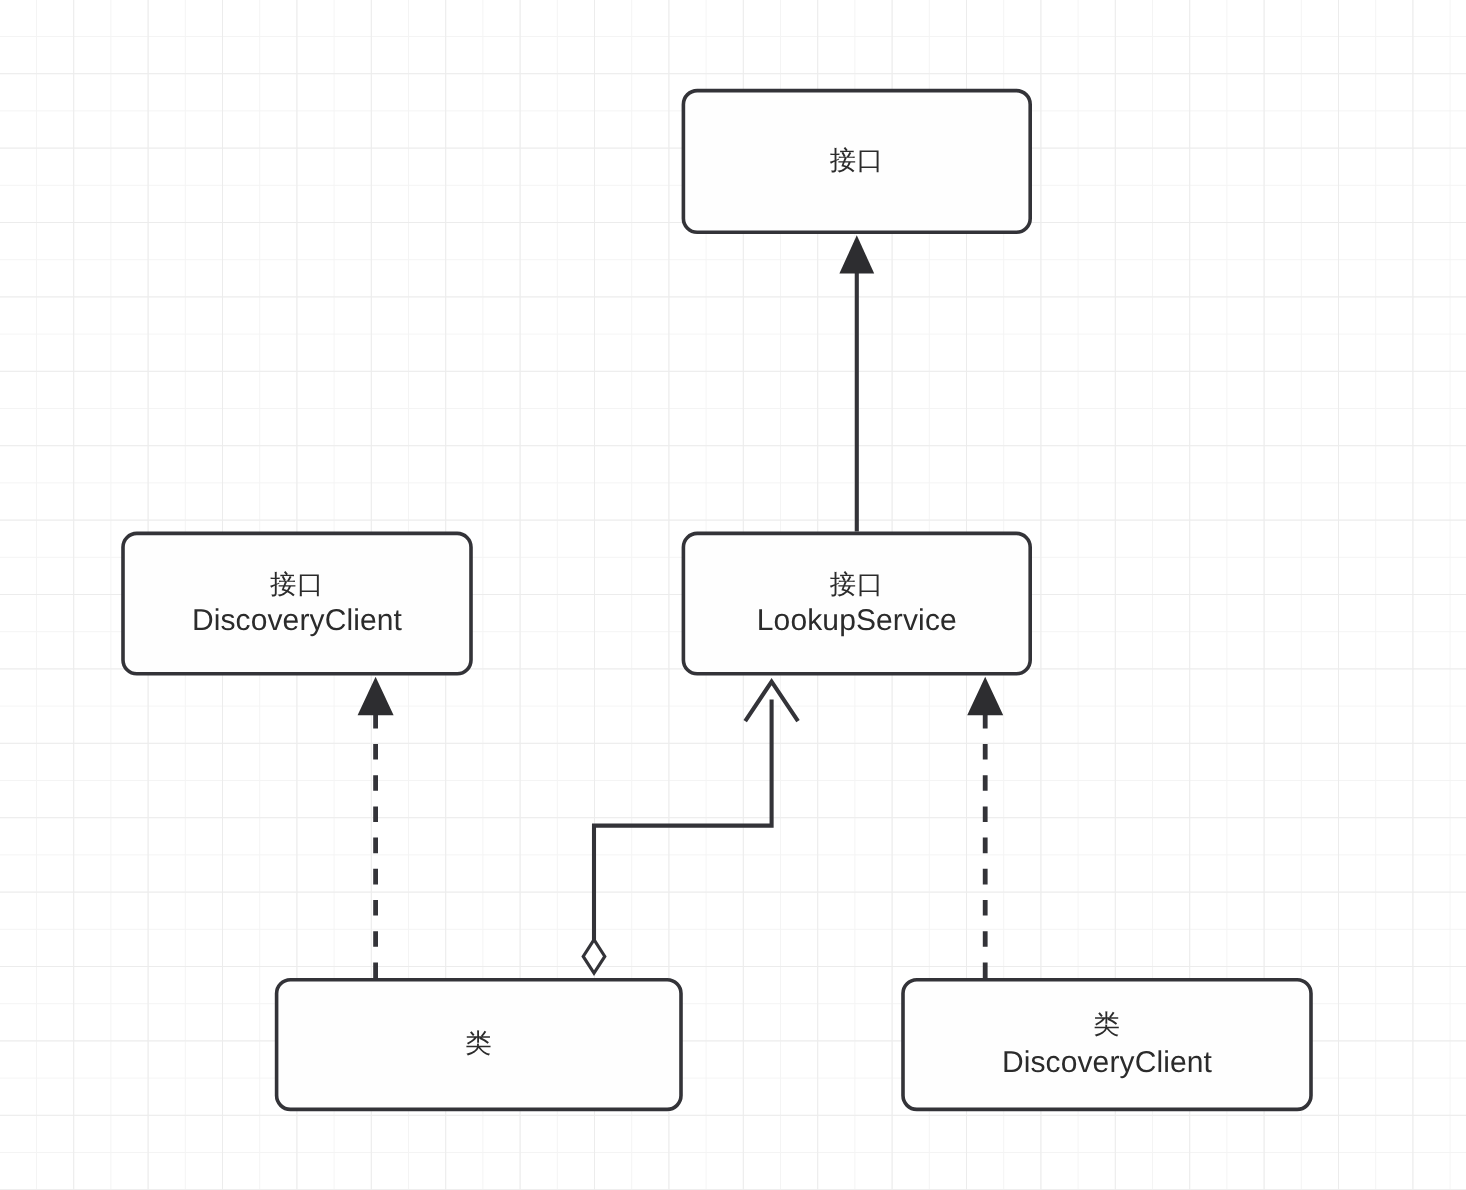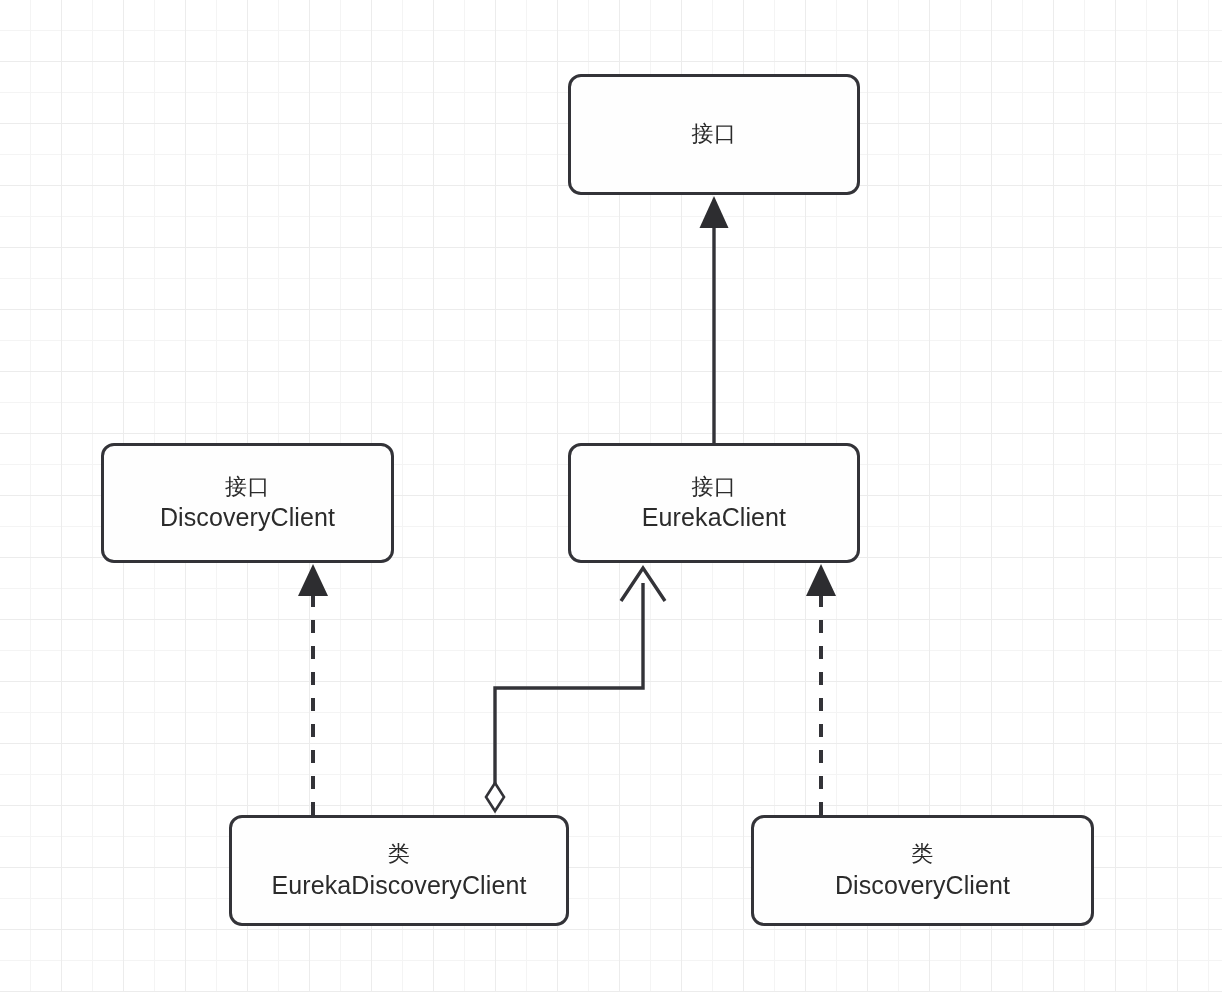--- a/index.html
+++ b/index.html
@@ -91,26 +91,25 @@
     <div class="stereotype">接口</div>
   </div>
 
   <div class="node" style="left:101px; top:443px; width:293px; height:120px;">
     <div class="stereotype">接口</div>
     <div class="name">DiscoveryClient</div>
   </div>
 
   <div class="node" style="left:568px; top:443px; width:292px; height:120px;">
     <div class="stereotype">接口</div>
-    <div class="name">EurekaClient</div>
+    <div class="name">LookupService</div>
   </div>
 
   <div class="node" style="left:229px; top:815px; width:340px; height:111px;">
     <div class="stereotype">类</div>
-    <div class="name">EurekaDiscoveryClient</div>
   </div>
 
   <div class="node" style="left:751px; top:815px; width:343px; height:111px;">
     <div class="stereotype">类</div>
     <div class="name">DiscoveryClient</div>
   </div>
 
 </div>
 
 </body></html>

